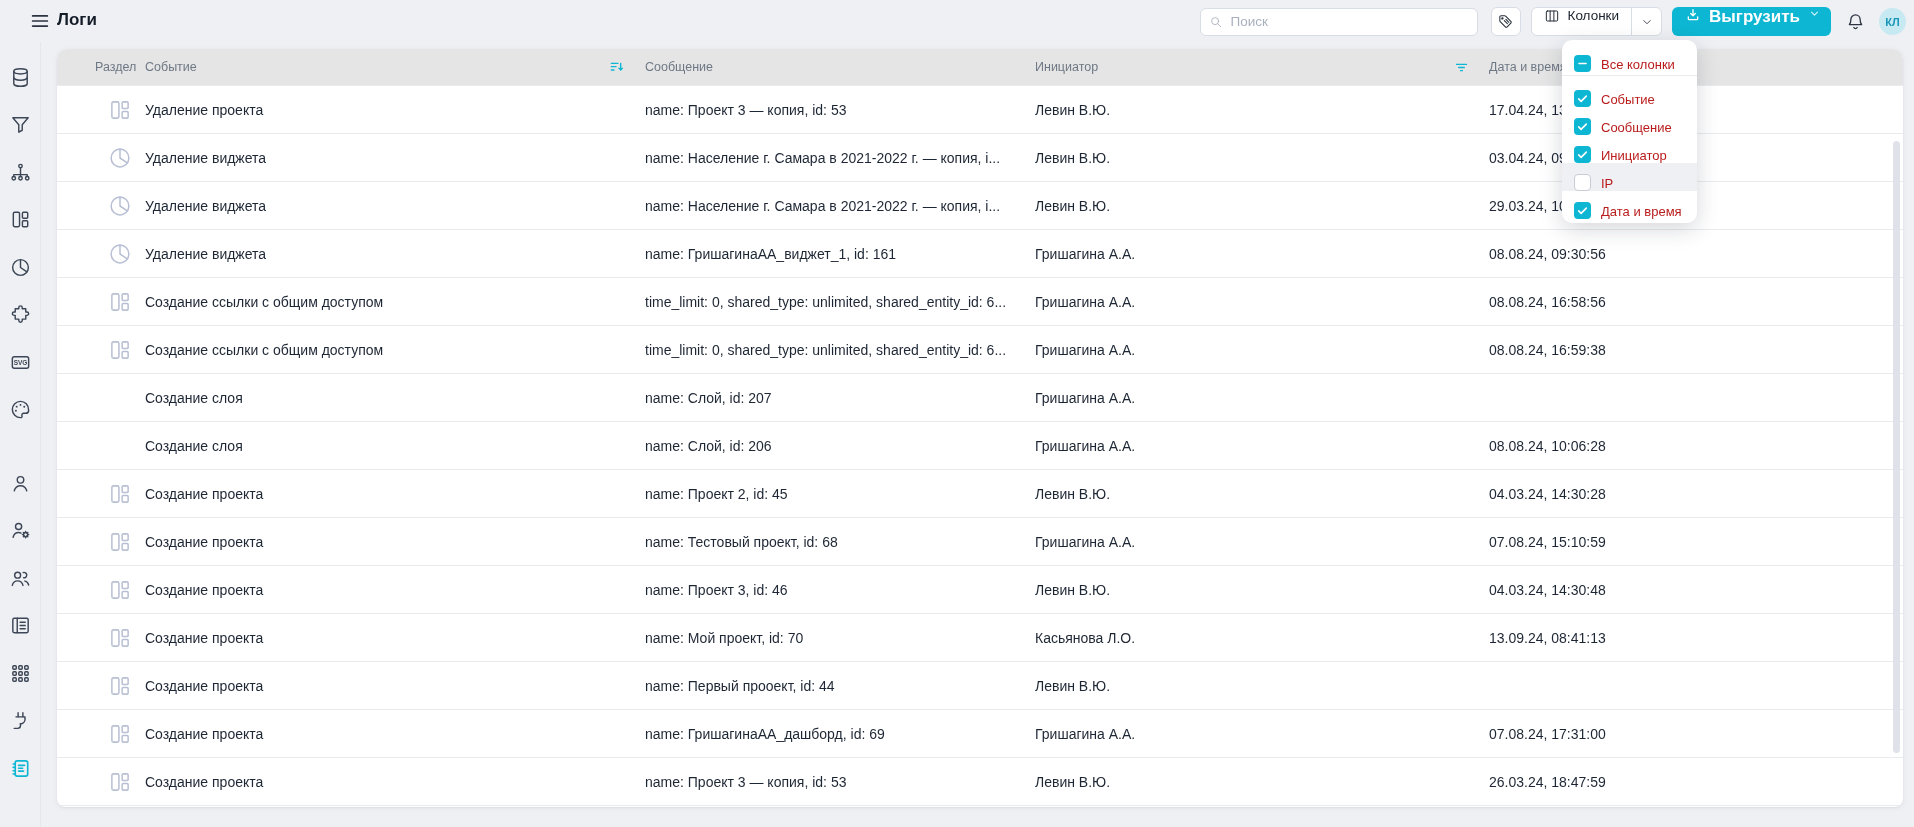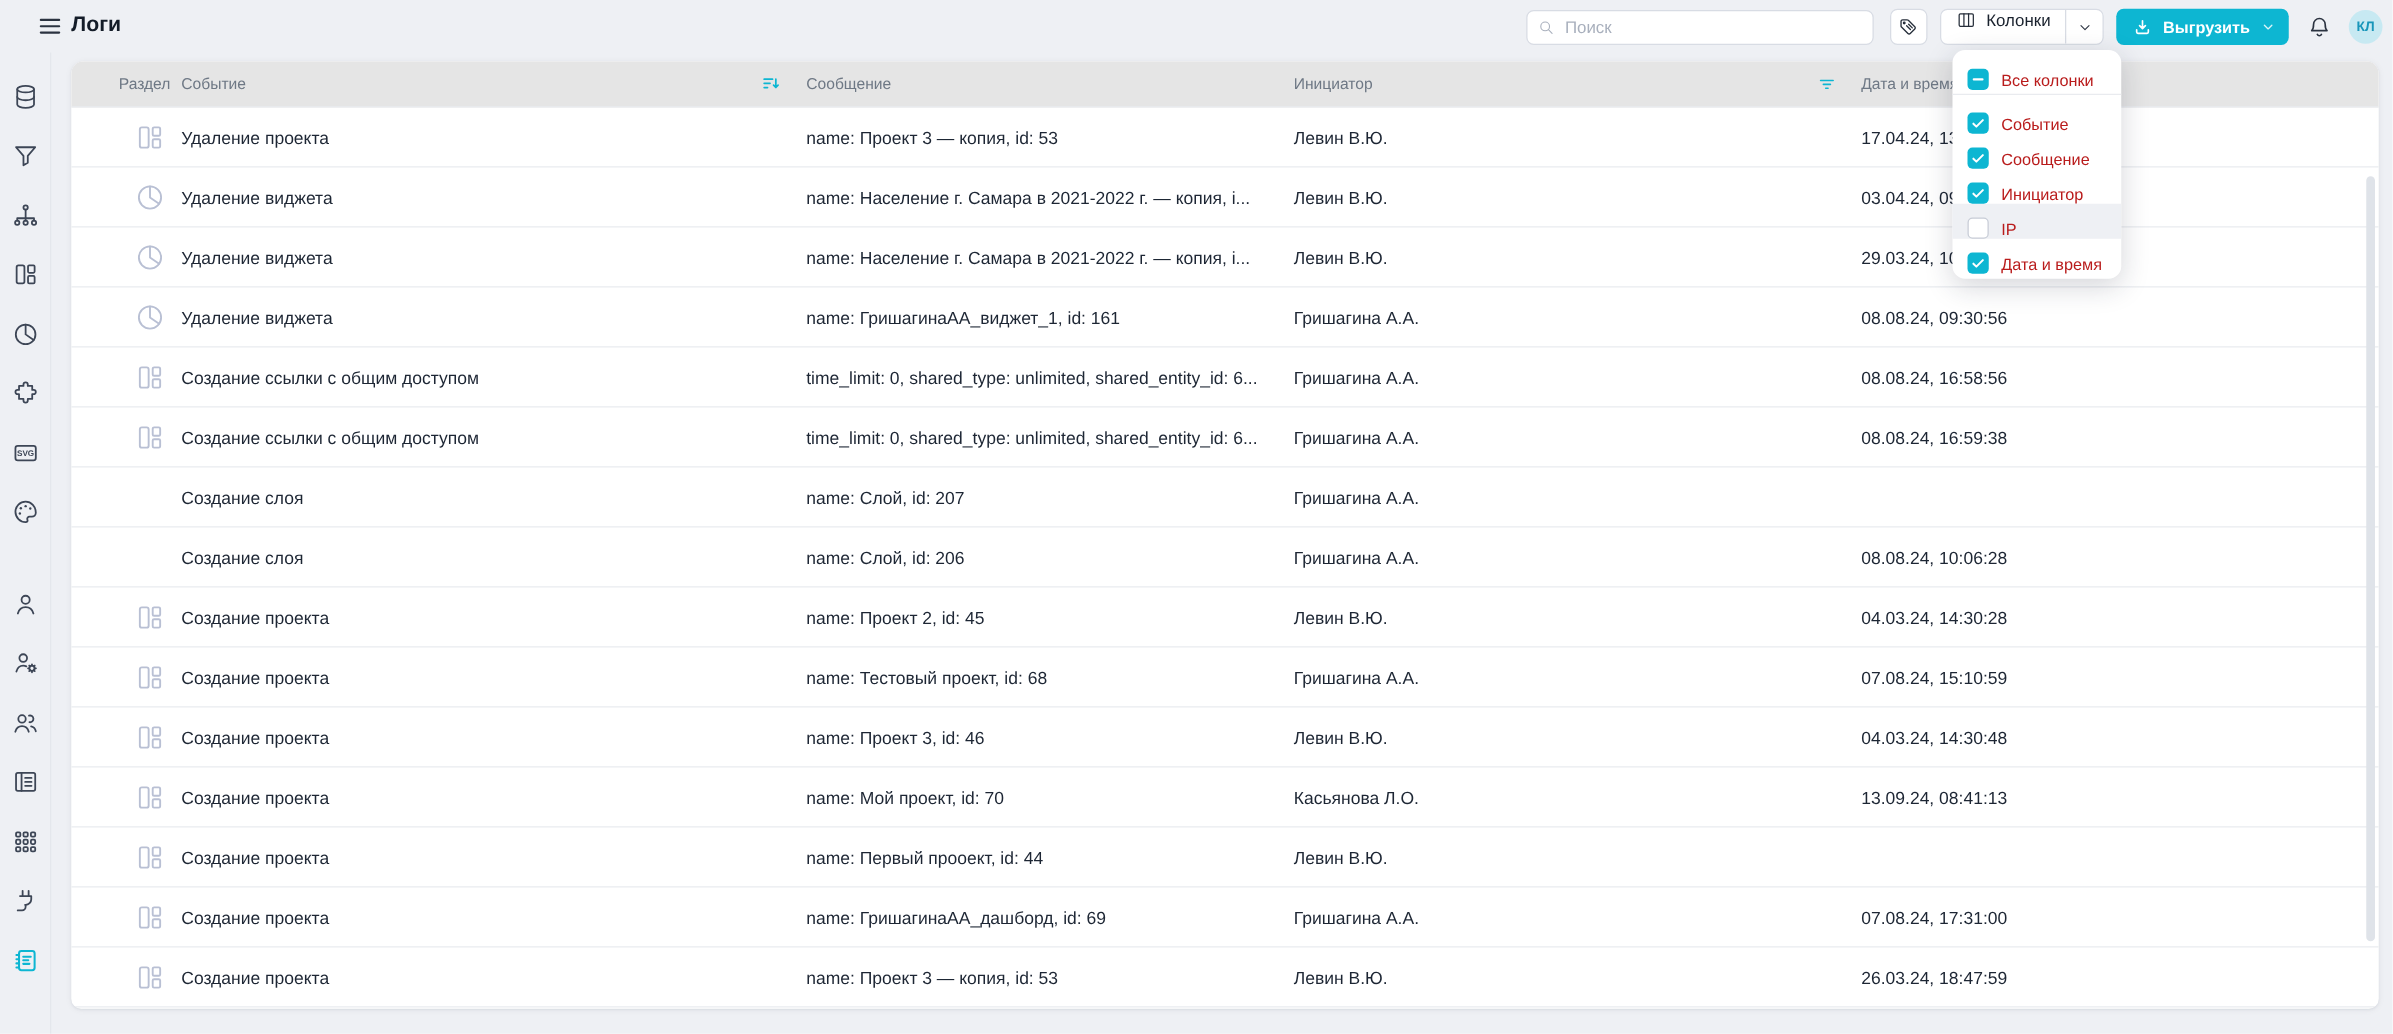--- a/index.html
+++ b/index.html
@@ -24,26 +24,26 @@
 
   .search { position:relative; width:278px; height:28px; margin-right:13px; }
   .search input { width:100%; height:100%; border:1px solid #d8dce4; border-radius:6px; background:#fff; padding:0 8px 0 30px; font-size:13.5px; font-family:inherit; color:#1d2634; outline:none; }
   .search input::placeholder { color:#a9b0bd; }
   .s-icon { position:absolute; left:9px; top:7px; width:14px; height:14px; color:#a9b0bd; }
 
   .btn-tag { width:30px; height:29px; margin-right:10px; background:#fff; border:1px solid #d8dce4; border-radius:6px; color:#262e3a; display:flex; align-items:center; justify-content:center; cursor:pointer; }
   .btn-tag .ic { width:17px; height:17px; }
 
   .btn-columns { height:29px; margin-right:10px; display:flex; background:#fff; border:1px solid #d8dce4; border-radius:6px; overflow:hidden; }
-  .bc-main { display:flex; align-items:flex-end; gap:8px; padding:16px 12px; background:none; border:none; font-family:inherit; font-size:13.5px; color:#1a222e; cursor:pointer; }
+  .bc-main { display:flex; align-items:flex-start; gap:8px; padding:0 12px; background:none; border:none; font-family:inherit; font-size:13.5px; color:#1a222e; cursor:pointer; }
   .bc-main .ic { width:16px; height:16px; color:#262e3a; }
   .bc-arrow { width:30px; background:none; border:none; border-left:1px solid #d8dce4; color:#2b3340; display:flex; align-items:center; justify-content:center; cursor:pointer; }
   .bc-arrow .ic { width:14px; height:14px; }
 
-  .btn-export { height:29px; margin-right:13px; display:flex; align-items:center; gap:8px; padding:0 10px 0 13px; background:var(--accent); color:#fff; border:none; border-radius:6px; font-family:inherit; font-size:13px; font-weight:700; cursor:pointer; }
+  .btn-export { height:29px; margin-right:13px; display:flex; gap:8px; padding:0 10px 0 13px; background:var(--accent); color:#fff; border:none; border-radius:6px; font-family:inherit; font-size:17px; font-weight:700; cursor:pointer; }
   .btn-export .ic { width:16px; height:16px; }
   .btn-export .ic svg { stroke-width:2; }
   .exp-chevron { opacity:.85; width:13px !important; height:13px !important; }
 
   .bell { width:22px; height:24px; margin-right:13px; background:none; border:none; color:#2b3340; cursor:pointer; }
   .avatar { width:27px; height:27px; border-radius:50%; background:#c7e9f2; color:#1896ba; font-size:11px; font-weight:700; display:flex; align-items:center; justify-content:center; cursor:pointer; }
 
   
   .sidebar { position:absolute; left:0; top:42px; bottom:0; width:41px; border-right:1px solid #e4e7ec; }
   .sidebar nav { display:flex; flex-direction:column; align-items:center; row-gap:19.5px; padding-top:21px; }

